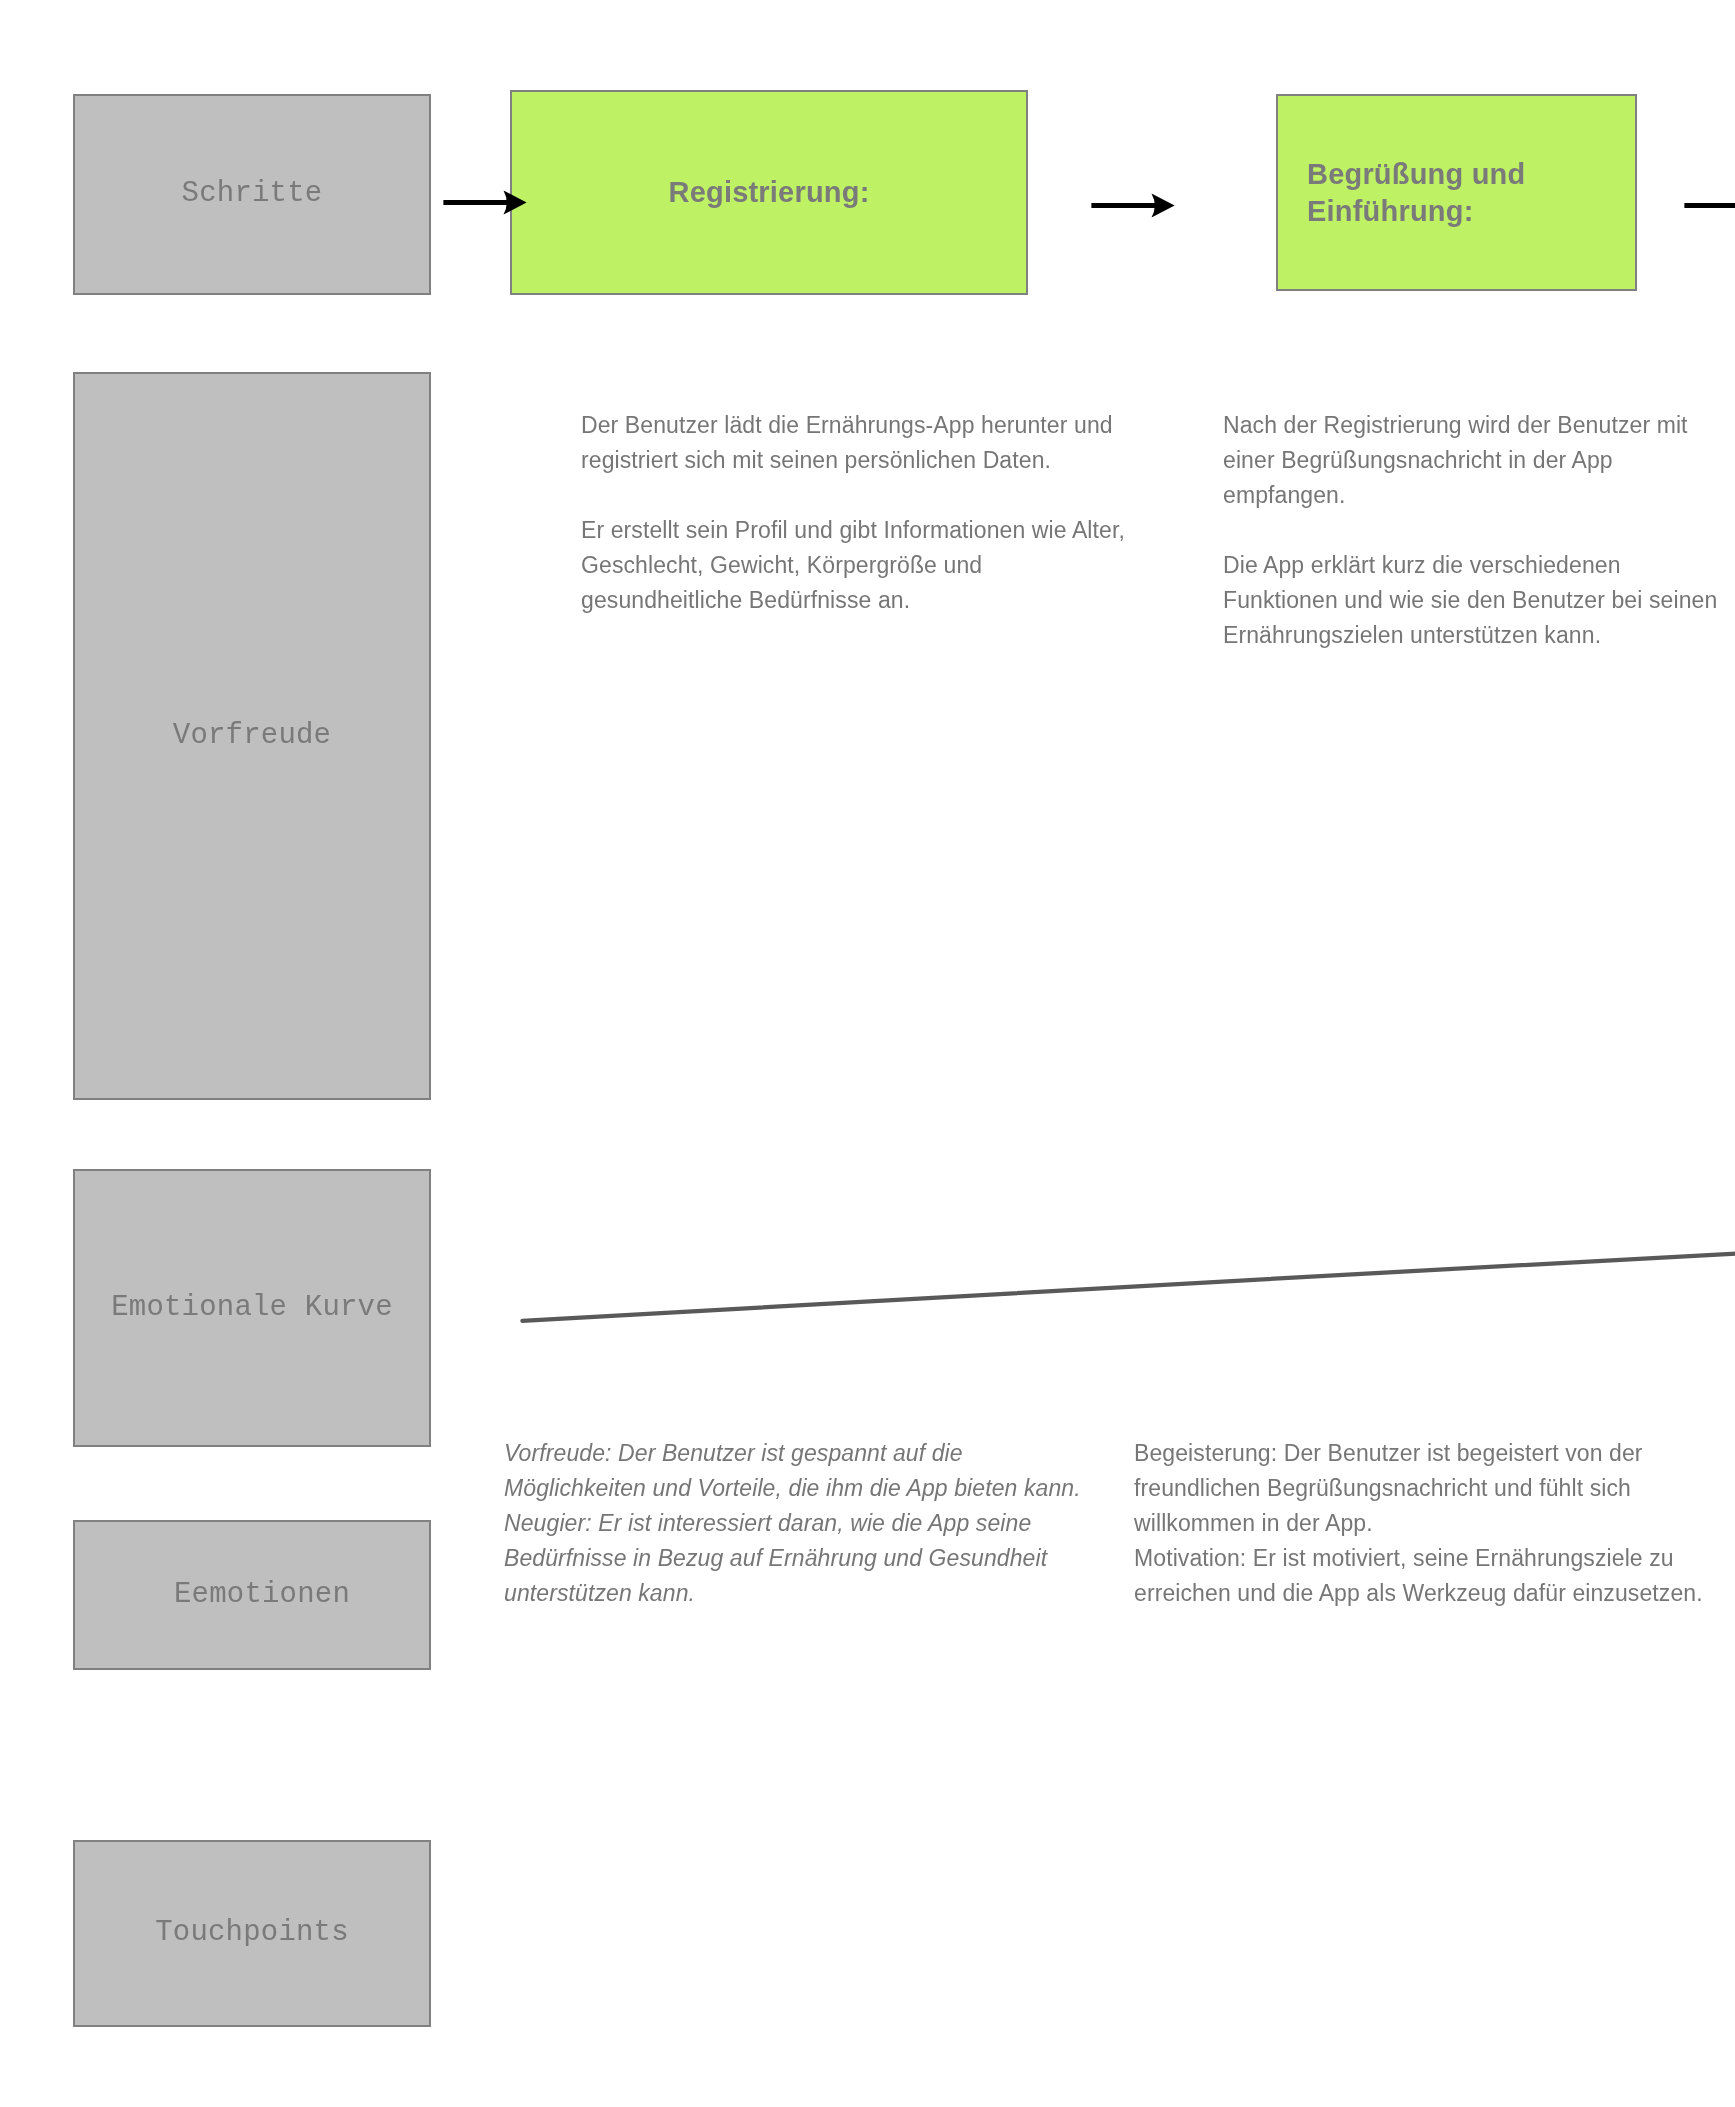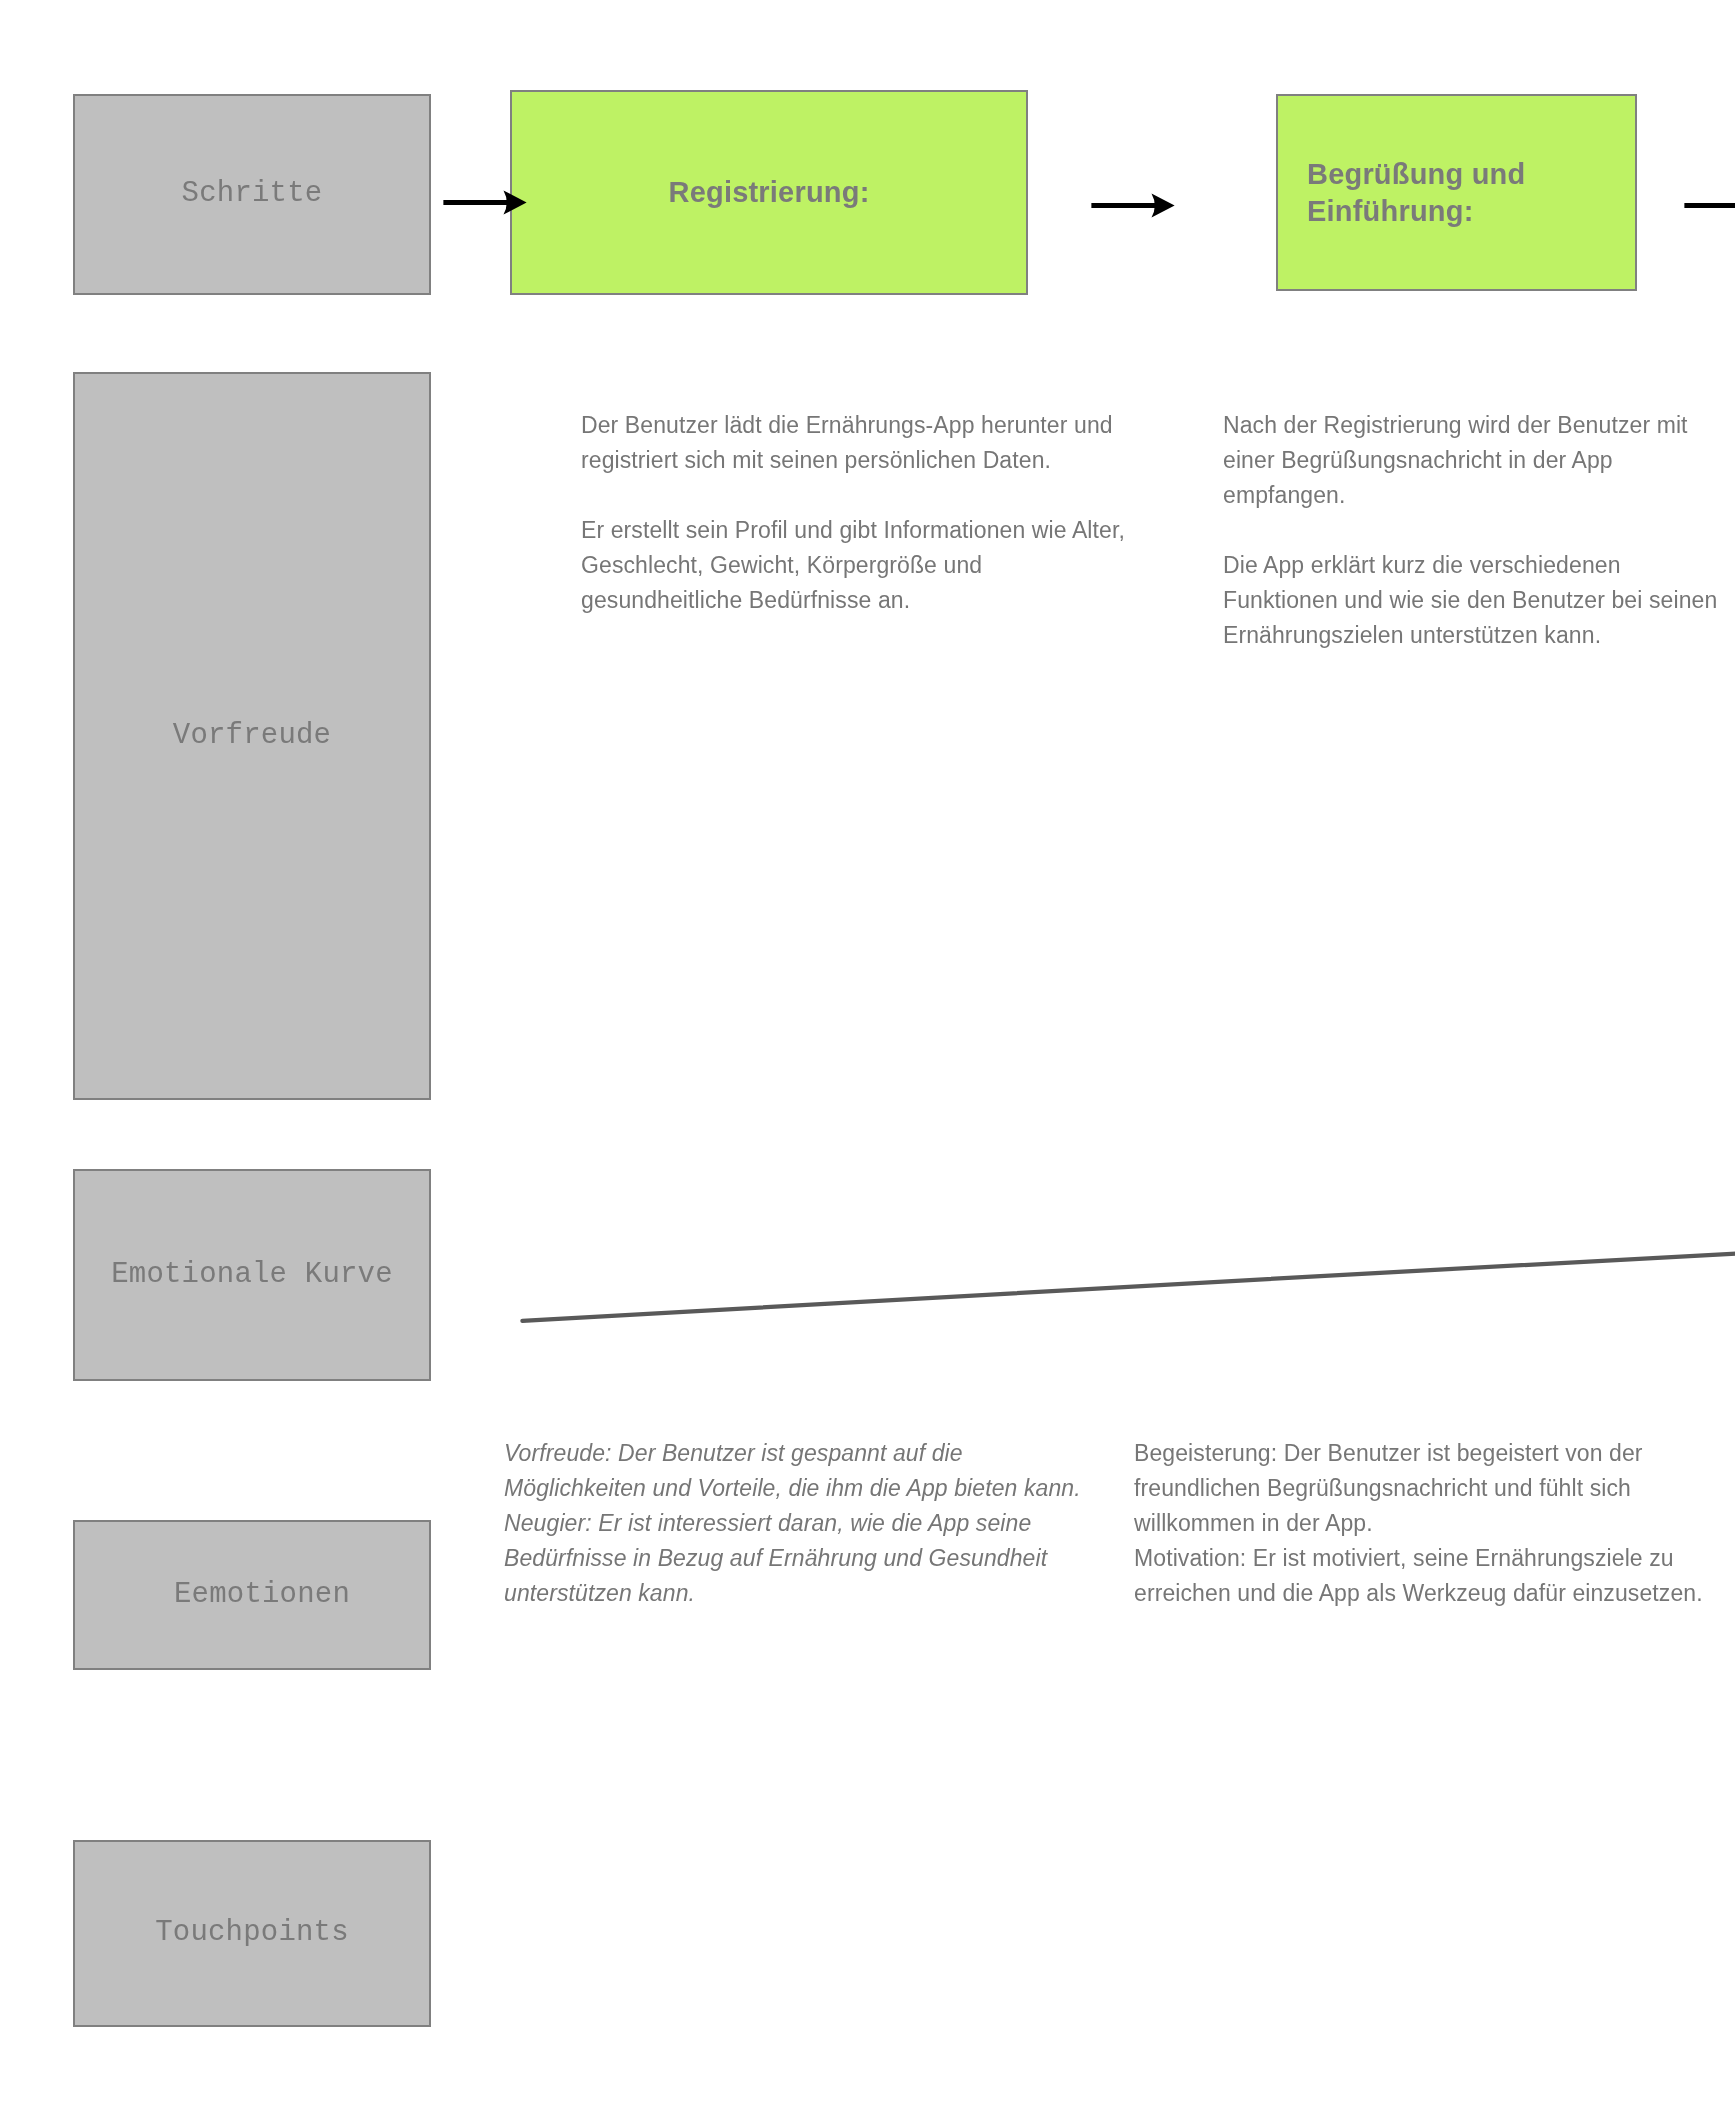--- a/index.html
+++ b/index.html
@@ -40,21 +40,21 @@
   .box.cyan  { background: #bef264; font-weight: bold; }
   .box.cyan.left-align {
     justify-content: flex-start;
     text-align: left;
     padding-left: 29px;
   }
 
   
   #box-schritte         { left:73px;  top:94px;  width:358px;  height:201px; }
   #box-vorgehen         { left:73px;  top:372px;  width:358px;  height:728px; }
-  #box-emotionale-kurve { left:73px;  top:1169px; width:358px;  height:212px; }
+  #box-emotionale-kurve { left:73px;  top:1169px; width:358px;  height:278px; }
   #box-eemotionen       { left:73px;  top:1520px; width:358px;  height:150px;padding-left:20px; }
   #box-touchpoints      { left:73px;  top:1840px; width:358px;  height:187px; }
 
   
   #box-stage-1 { left:510px; top:90px; width:518px; height:205px; }
   #box-stage-2 { left:1276px; top:94px; width:361px;  height:197px; }
 
   
   .arrow {
     position: absolute;

